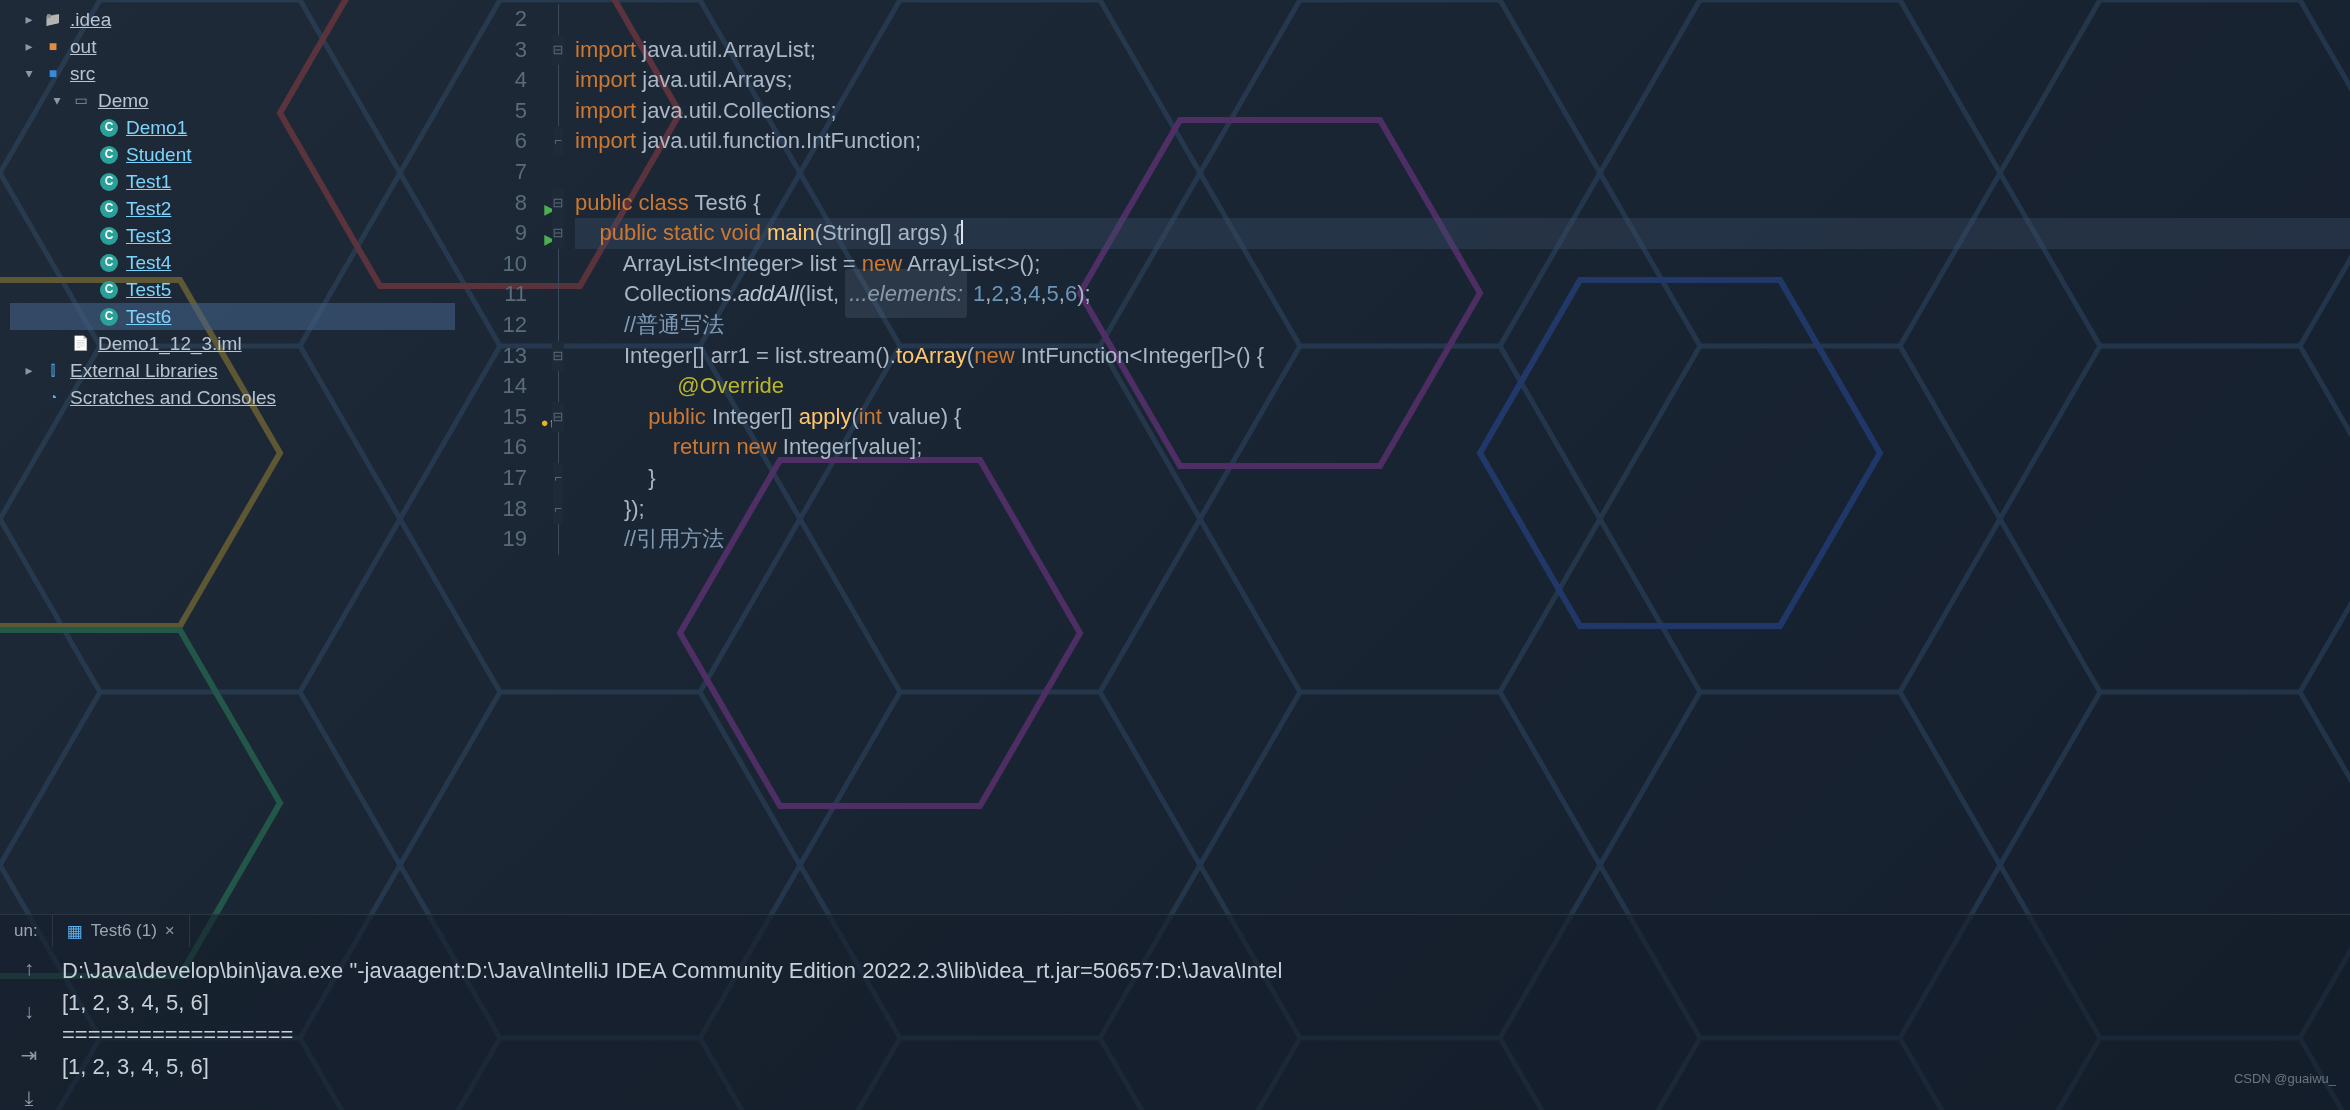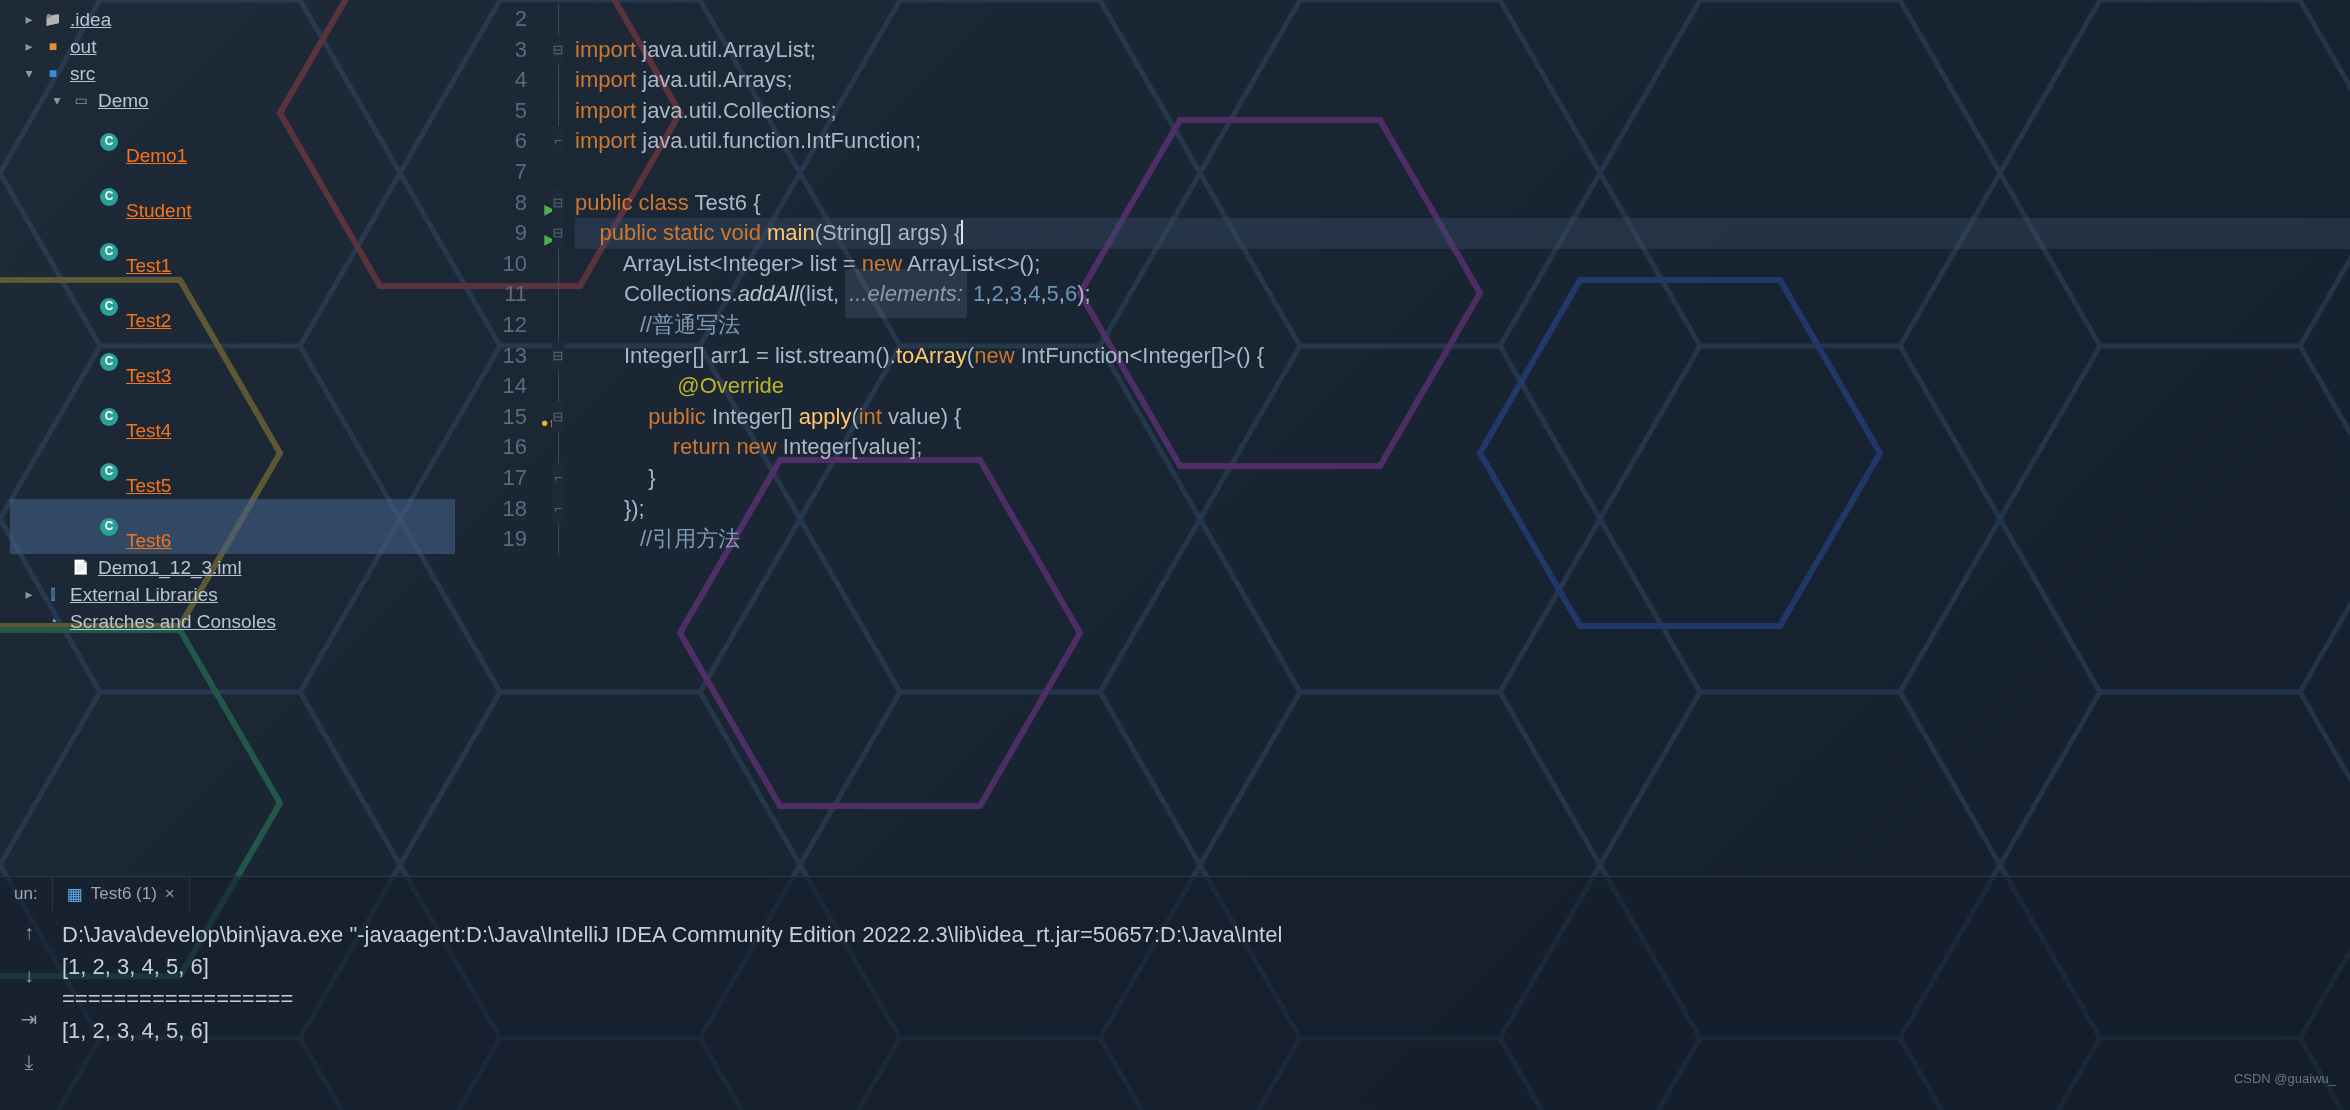--- a/index.html
+++ b/index.html
@@ -28,44 +28,44 @@
 .ic-folder-gray { color:#87939f; } .ic-folder-gray::before{content:"📁";filter:grayscale(1) brightness(0.8);}
 .ic-folder-orange { color:#e08e3e; } .ic-folder-orange::before{content:"■";}
 .ic-folder-blue { color:#3b8ad8; } .ic-folder-blue::before{content:"■";}
 .ic-pkg { color:#87939f; } .ic-pkg::before{content:"▭";}
 .ic-class { width:18px;height:18px;border-radius:50%;background:#2aa198;color:#fff;display:inline-flex;align-items:center;justify-content:center;font-weight:bold;font-size:12px; }
 .ic-class::before{content:"C";}
 .ic-iml { color:#aab4be; } .ic-iml::before{content:"📄";filter:grayscale(1);}
 .ic-lib { color:#5eb1ef; } .ic-lib::before{content:"⫿";}
 .ic-scratch { color:#5eb1ef; } .ic-scratch::before{content:"◔";}
 .tree .lbl { color:#b8c4d0;text-decoration:underline; }
-.tree .lbl.mod { color:#f97316;margin-top:28px; }
+.tree .lbl.mod { color:#7dd3fc; }
 
 
 .editor { flex:1; display:flex; font-family:"JetBrains Mono","Consolas",monospace; font-size:22px; line-height:30.6px; position:relative; }
 .gutter { width:86px; text-align:right; color:#5a6b7a; padding-right:14px; padding-top:4px; }
 .gutter .ln { height:30.6px; position:relative; }
 .gutter .run { position:absolute; right:-28px; top:6px; color:#4caf50; font-size:14px; }
 .gutter .warn { position:absolute; right:-28px; top:6px; color:#e6b422; font-size:13px; }
 .foldcol { width:34px; padding-top:4px; }
 .foldcol .f { height:30.6px; color:#5a6b7a; font-size:13px; display:flex; align-items:center; justify-content:center; position:relative; }
 .foldcol .f .bar { position:absolute; left:50%; top:0; bottom:0; width:1px; background:#3a4a5a; }
 .foldcol .f .m { background:#1e2a38; position:relative; z-index:1; padding:0 1px; cursor:pointer; }
 .code { flex:1; padding-top:4px; position:relative; }
 .code .cl { height:30.6px; white-space:pre; }
 .code .cl.cur { background:rgba(60,80,105,0.35); }
 .caret { display:inline-block; width:2px; height:24px; background:#dde3e8; vertical-align:-4px; }
 
 
-.kw{color:#cc7832;} .ty{color:#a9b7c6;} .fn{color:#ffc66d;} .str,.num{color:#6897bb;} .cm{color:#7f9bb5;margin-left:16px;} .ann{color:#bbb529;margin-left:29px;}
+.kw{color:#cc7832;} .ty{color:#a9b7c6;} .fn{color:#ffc66d;} .str,.num{color:#6897bb;} .cm{color:#7f9bb5;} .ann{color:#bbb529;margin-left:29px;}
 .hint{color:#8a99a8;background:rgba(120,140,160,0.18);padding:12px 4px;border-radius:3px;font-style:italic;}
 .fnit{font-style:italic;color:#b8c4d0;margin-top:14px;}
 
 
-.run-win { height:234px; border-top:1px solid #2a3642; display:flex; flex-direction:column; background:rgba(20,30,42,0.55); }
+.run-win { height:196px; border-top:1px solid #2a3642; display:flex; flex-direction:column; background:rgba(20,30,42,0.55); }
 .run-tabs { height:34px; display:flex; align-items:center; font-size:17px; color:#9aa6b2; }
 .run-tabs .t { padding:0 14px; display:flex; gap:8px; align-items:center; height:100%; border-right:1px solid #2a3642; }
 .run-body { flex:1; display:flex; }
 .run-side { width:58px; display:flex; flex-direction:column; align-items:center; padding-top:10px; gap:20px; color:#8a99a8; font-size:20px; }
 .run-side span{cursor:pointer;}
 .run-out { flex:1; font-family:"JetBrains Mono","Consolas",monospace; font-size:22px; line-height:32px; color:#c7d0d8; padding:8px 4px; white-space:pre; overflow:hidden; }
 .watermark { position:absolute; right:14px; bottom:24px; font-size:13px; color:#6a7682; z-index:2; }
 </style>
 </head>
 <body>

